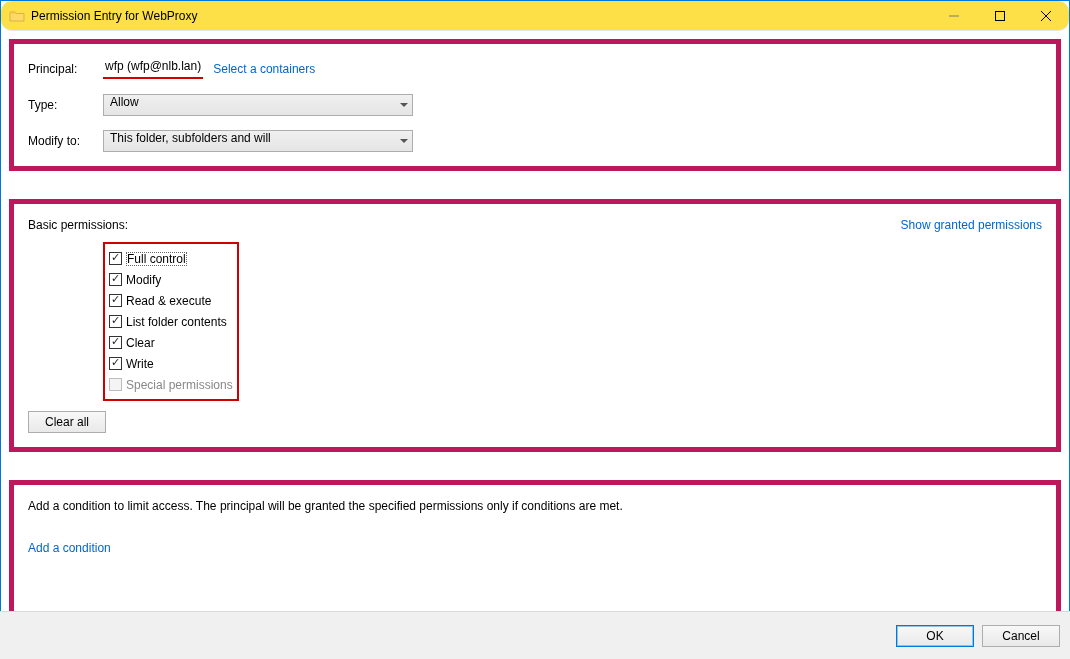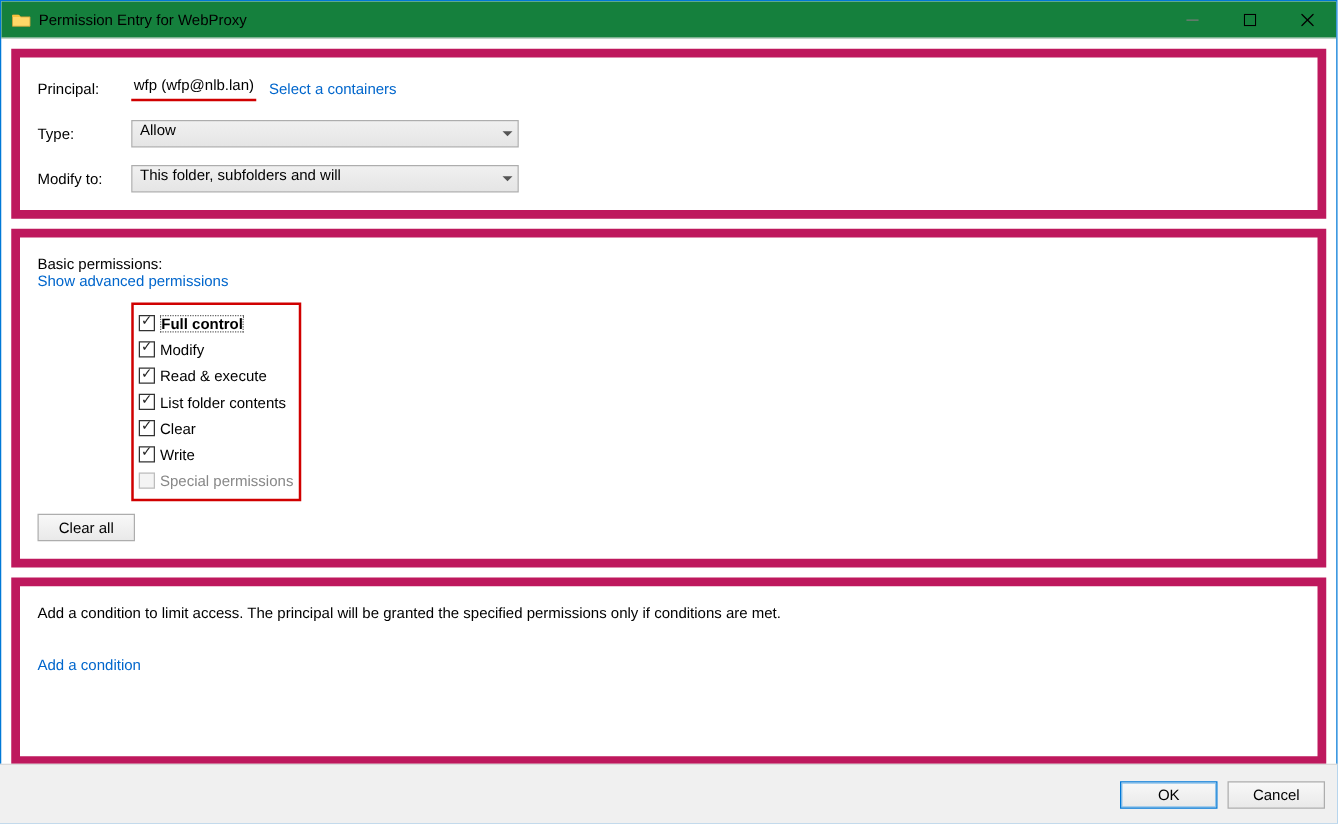--- a/index.html
+++ b/index.html
@@ -11,21 +11,22 @@
     width: 1070px;
     height: 659px;
     overflow: hidden;
     border: 1px solid #0078d7;
   }
   .titlebar {
     height: 30px;
     display: flex;
     align-items: center;
     border-bottom: 1px solid #e5e5e5;
-    background: #15803d;
+    background: #fde047;
+    border-radius: 11px;
   }
   .titlebar-icon {
     width: 16px;
     height: 16px;
     margin: 0 6px 0 8px;
     display: flex;
     align-items: center;
     justify-content: center;
   }
   .title-text {
@@ -40,23 +41,23 @@
     align-items: center;
     justify-content: center;
     font-family: "Segoe UI Symbol", sans-serif;
     font-size: 10px;
   }
   .win-btn.minimize { color:#7a7a7a; }
   .content {
     padding: 8px 8px 0 8px;
   }
   .panel {
-    border: 7px solid #be185d;
+    border: 5px solid #be185d;
     padding: 14px 14px 14px 14px;
-    margin-bottom: 8px;
+    margin-bottom: 28px;
   }
   .row {
     display: flex;
     align-items: center;
     margin-bottom: 14px;
     min-height: 22px;
   }
   .row:last-child { margin-bottom: 0; }
   .row-label {
     width: 75px;
@@ -88,22 +89,21 @@
     top: 50%;
     transform: translateY(-50%);
     width: 0; height: 0;
     border-left: 4px solid transparent;
     border-right: 4px solid transparent;
     border-top: 4px solid #555;
   }
   .perm-header {
     display: flex;
     justify-content: space-between;
-    align-items: flex-start;
-    flex-direction: column;
+    align-items: flex-end;
   }
   .perm-list {
     margin: 10px 0 10px 75px;
     border: 2px solid #d00000;
     padding: 4px 4px 4px 4px;
     width: fit-content;
   }
   .perm-list .chk-row {
     display: flex;
     align-items: center;
@@ -151,21 +151,21 @@
     bottom:0; left:0; right:0;
     height:48px;
     border-top:1px solid #d9d9d9;
     background:#f0f0f0;
     display:flex;
     align-items:center;
     justify-content:flex-end;
     gap:8px;
     padding: 3px 10px;
   }
-  .dotted { outline:1px dotted #666; outline-offset:-1px; padding:0 1px;font-weight:bold;}
+  .dotted { outline:1px dotted #666; outline-offset:-1px; padding:0 1px;}
 </style>
 </head>
 <body>
 
 <div class="titlebar">
   <span class="titlebar-icon">
     <svg width="16" height="16" viewBox="0 0 16 16">
       <path d="M1 4 h5 l1.5 1.5 H15 V13 H1 Z" fill="#ffd868" stroke="#caa13a" stroke-width="0.7"></path>
       <path d="M1 4 h5 l1.5 1.5 H1 Z" fill="#f5c23c"></path>
     </svg>
@@ -210,21 +210,21 @@
       <div class="combo">
         <span>This folder, subfolders and will</span>
         <span class="combo-arrow"></span>
       </div>
     </div>
   </div>
 
   <div class="panel">
     <div class="perm-header">
       <span>Basic permissions:</span>
-      <span class="link">Show advanced permissions</span>
+      <span class="link">Show granted permissions</span>
     </div>
     <div class="perm-list">
       <div class="chk-row">
         <span class="chk checked"></span>
         <span class="perm-label dotted">Full control</span>
       </div>
       <div class="chk-row">
         <span class="chk checked"></span>
         <span class="perm-label">Modify</span>
       </div>

